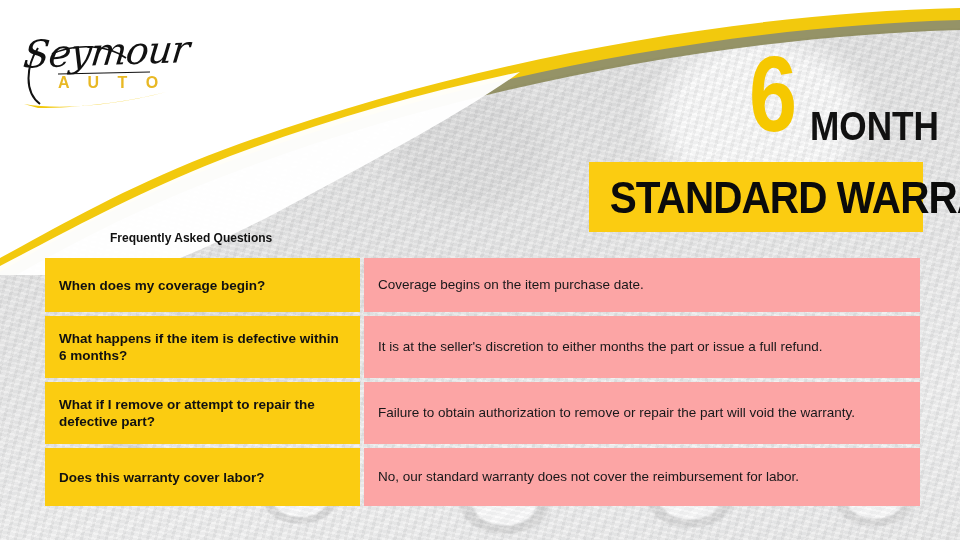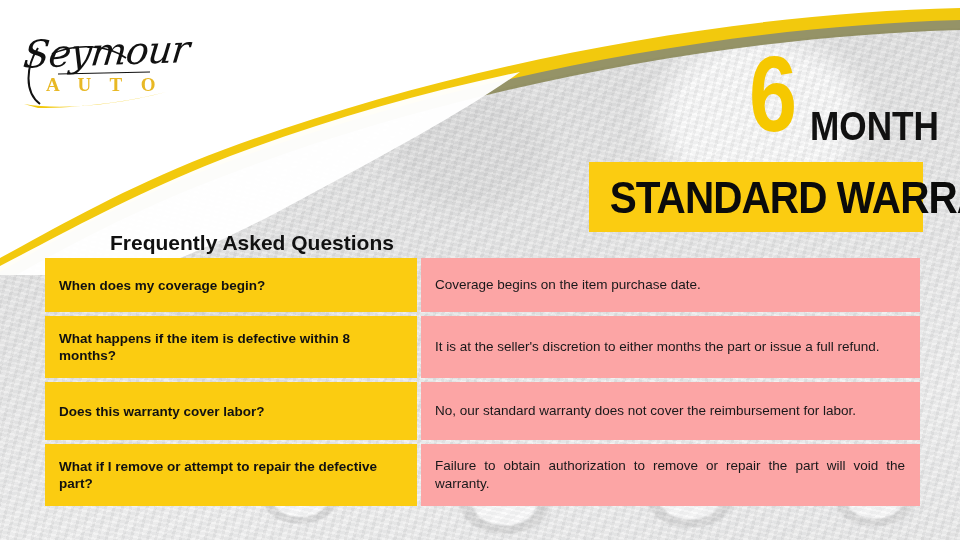--- a/index.html
+++ b/index.html
@@ -44,23 +44,23 @@
   .logo{position:absolute;left:18px;top:18px;width:180px;height:100px;}
   .logo-script{
     position:absolute;left:6px;top:12px;
     font-family:"DejaVu Serif",serif;
     font-style:italic;font-weight:400;
     font-size:38px;color:#111;
     letter-spacing:-1px;
     transform:skewX(-8deg) rotate(-2deg);
   }
   .logo-auto{
-    position:absolute;left:28px;top:56px;
-    font-family:Liberation Serif, serif;
-    font-size:19px;font-weight:700;color:#e8b824;
+    position:absolute;left:40px;top:56px;
+    font-family:Liberation Sans, sans-serif;
+    font-size:16px;font-weight:700;color:#e8b824;
     letter-spacing:7px;
   }
 
   
   .six{
     position:absolute;left:749px;top:44px;
     font-family:"Liberation Sans",sans-serif;
     font-weight:700;font-size:108px;line-height:100px;
     color:#f6c800;
     transform:scaleX(.80);transform-origin:left top;
@@ -86,31 +86,31 @@
     font-weight:700;font-size:44px;line-height:44px;
     color:#0b0b0b;letter-spacing:-1px;
     transform:scaleX(.92);transform-origin:center top;
     white-space:nowrap;
   }
 
   
   .faq-heading{
     position:absolute;left:110px;top:231px;
     font-family:"Liberation Sans",sans-serif;
-    font-weight:700;font-size:21px;color:#111;
+    font-weight:700;font-size:12px;color:#111;
   }
 
   
   .faq-table{
     position:absolute;left:45px;top:258px;
     width:875px;
   }
   .faq-row{display:flex;margin-bottom:4px;}
   .faq-q{
-    width:372px;box-sizing:border-box;
+    width:315px;box-sizing:border-box;
     background:#fbcc11;
     padding:12px 14px;
     font-weight:700;font-size:13.5px;line-height:17px;
     color:#111;
     display:flex;align-items:center;
   }
   .faq-gap{width:4px;}
   .faq-a{
     flex:1;box-sizing:border-box;
     background:#fca5a5;
@@ -163,31 +163,31 @@
 
   <div class="faq-table">
 
     <div class="faq-row r1">
       <div class="faq-q">When does my coverage begin?</div>
       <div class="faq-gap"></div>
       <div class="faq-a">Coverage begins on the item purchase date.</div>
     </div>
 
     <div class="faq-row r2">
-      <div class="faq-q">What happens if the item is defective within 8 months?</div>
+      <div class="faq-q">What happens if the item is defective within 6 months?</div>
       <div class="faq-gap"></div>
       <div class="faq-a">It is at the seller's discretion to either months the part or issue a full refund.</div>
+    </div>
+
+    <div class="faq-row r4">
+      <div class="faq-q">What if I remove or attempt to repair the defective part?</div>
+      <div class="faq-gap"></div>
+      <div class="faq-a">Failure to obtain authorization to remove or repair the part will void the warranty.</div>
     </div>
 
     <div class="faq-row r3">
       <div class="faq-q">Does this warranty cover labor?</div>
       <div class="faq-gap"></div>
       <div class="faq-a">No, our standard warranty does not cover the reimbursement for labor.</div>
     </div>
 
-    <div class="faq-row r4">
-      <div class="faq-q">What if I remove or attempt to repair the defective part?</div>
-      <div class="faq-gap"></div>
-      <div class="faq-a">Failure to obtain authorization to remove or repair the part will void the warranty.</div>
-    </div>
-
   </div>
 </div>
 
 </body></html>

